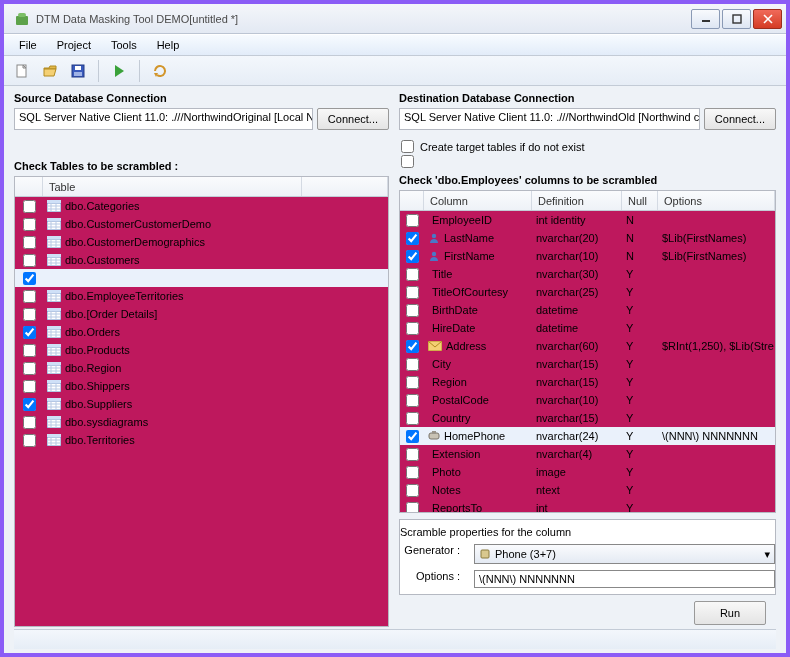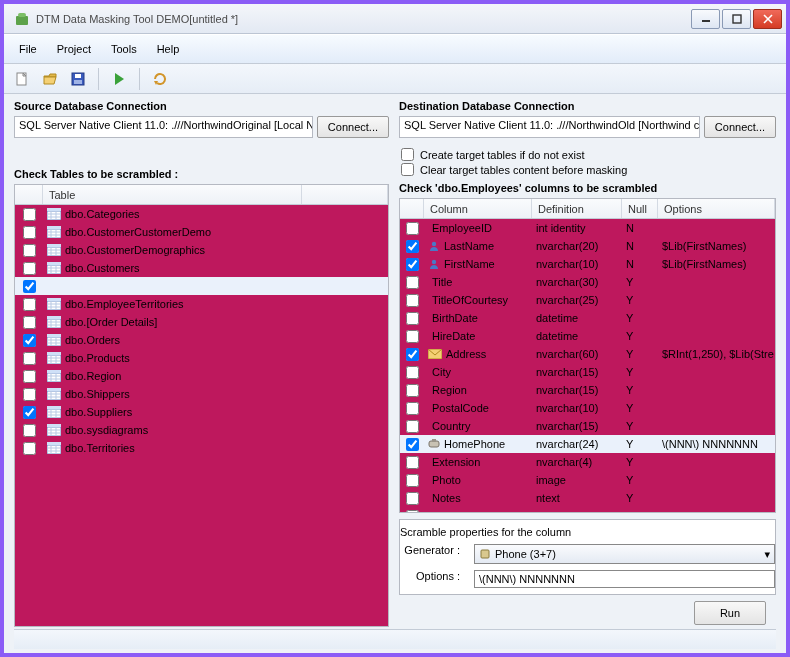--- a/index.html
+++ b/index.html
@@ -5,21 +5,21 @@
   * { box-sizing: border-box; font-family: Tahoma, "Segoe UI", sans-serif; font-size: 11px; }
   body { margin: 0; background: #fff; overflow: hidden; }
   .window { width: 790px; height: 657px; border: 4px solid #8b5cf6; display: flex; flex-direction: column; background: #eef2f7; }
   .titlebar { height: 30px; background: linear-gradient(#f4f6fa,#e3e9f3); display: flex; align-items: center; padding: 0 4px; border-bottom: 1px solid #bcc5d3; }
   .titlebar .app-icon { width: 16px; height: 16px; margin: 0 6px; }
   .titlebar .title { flex: 1; color: #4a4a4a; }
   .winbtns { display: flex; gap: 2px; }
   .winbtn { width: 29px; height: 20px; border: 1px solid #8a9ab5; background: linear-gradient(#f8fafd,#dde6f3); border-radius: 2px; display: flex; align-items: center; justify-content: center; }
   .winbtn.close { background: linear-gradient(#f06a5a,#d43c25); border-color: #9c2d1d; color: #fff; }
   .winbtn svg { display:block; }
-  .menubar { height: 30px; display: flex; align-items: center; gap: 2px; padding: 0 6px; background: linear-gradient(#f7fbff,#e2ecf9); border-bottom: 1px solid #c3cbd6; border-top:1px solid #fff;}
+  .menubar { height: 22px; display: flex; align-items: center; gap: 2px; padding: 0 6px; background: linear-gradient(#f7fbff,#e2ecf9); border-bottom: 1px solid #c3cbd6; border-top:1px solid #fff;}
   .menu-item { padding: 2px 8px; border:1px solid transparent; }
   .toolbar { height: 30px; display: flex; align-items: center; gap: 4px; padding: 2px 6px; background: linear-gradient(#f3f7fc,#e6edf6); border-bottom: 1px solid #c3cbd6; }
   .tbtn { width: 24px; height: 24px; display:flex; align-items:center; justify-content:center; border:1px solid transparent; border-radius:2px; }
   .tsep { width:1px; height:22px; background:#c3cbd6; margin:0 4px; }
   .content { flex: 1; display: flex; gap: 10px; padding: 6px 10px 2px 10px; overflow:hidden; }
   .col-left { width: 375px; display:flex; flex-direction:column; }
   .col-right { flex:1; display:flex; flex-direction:column; min-width:0; }
   .section-label { font-weight: bold; margin-bottom: 4px; color: #000; }
   .src-row { display:flex; gap:4px; align-items:flex-start; margin-bottom:8px; }
   .text-field { flex:1; height:22px; border:1px solid #b5b9c2; background:#fff; padding:2px 4px; white-space:nowrap; overflow:hidden; }
@@ -424,21 +424,20 @@
         <div class="text-field">SQL Server Native Client 11.0: .///NorthwindOld [Northwind copy</div>
         <button class="btn">Connect...</button>
       </div>
       <div class="checks-block">
         <label class="chk">
           <input type="checkbox" style="">
           <span>Create target tables if do not exist</span>
         </label>
         <label class="chk">
           <input type="checkbox" style="">
-          <span>Clear target tables content before masking</span>
         </label>
       </div>
 
       <div class="section-label">Check 'dbo.Employees' columns to be scrambled</div>
       <div class="grid-container">
         <div class="grid-header">
           <div class="gh-cell r-c0"></div>
           <div class="gh-cell r-c1">Column</div>
           <div class="gh-cell r-c2">Definition</div>
           <div class="gh-cell r-c3">Null</div>

